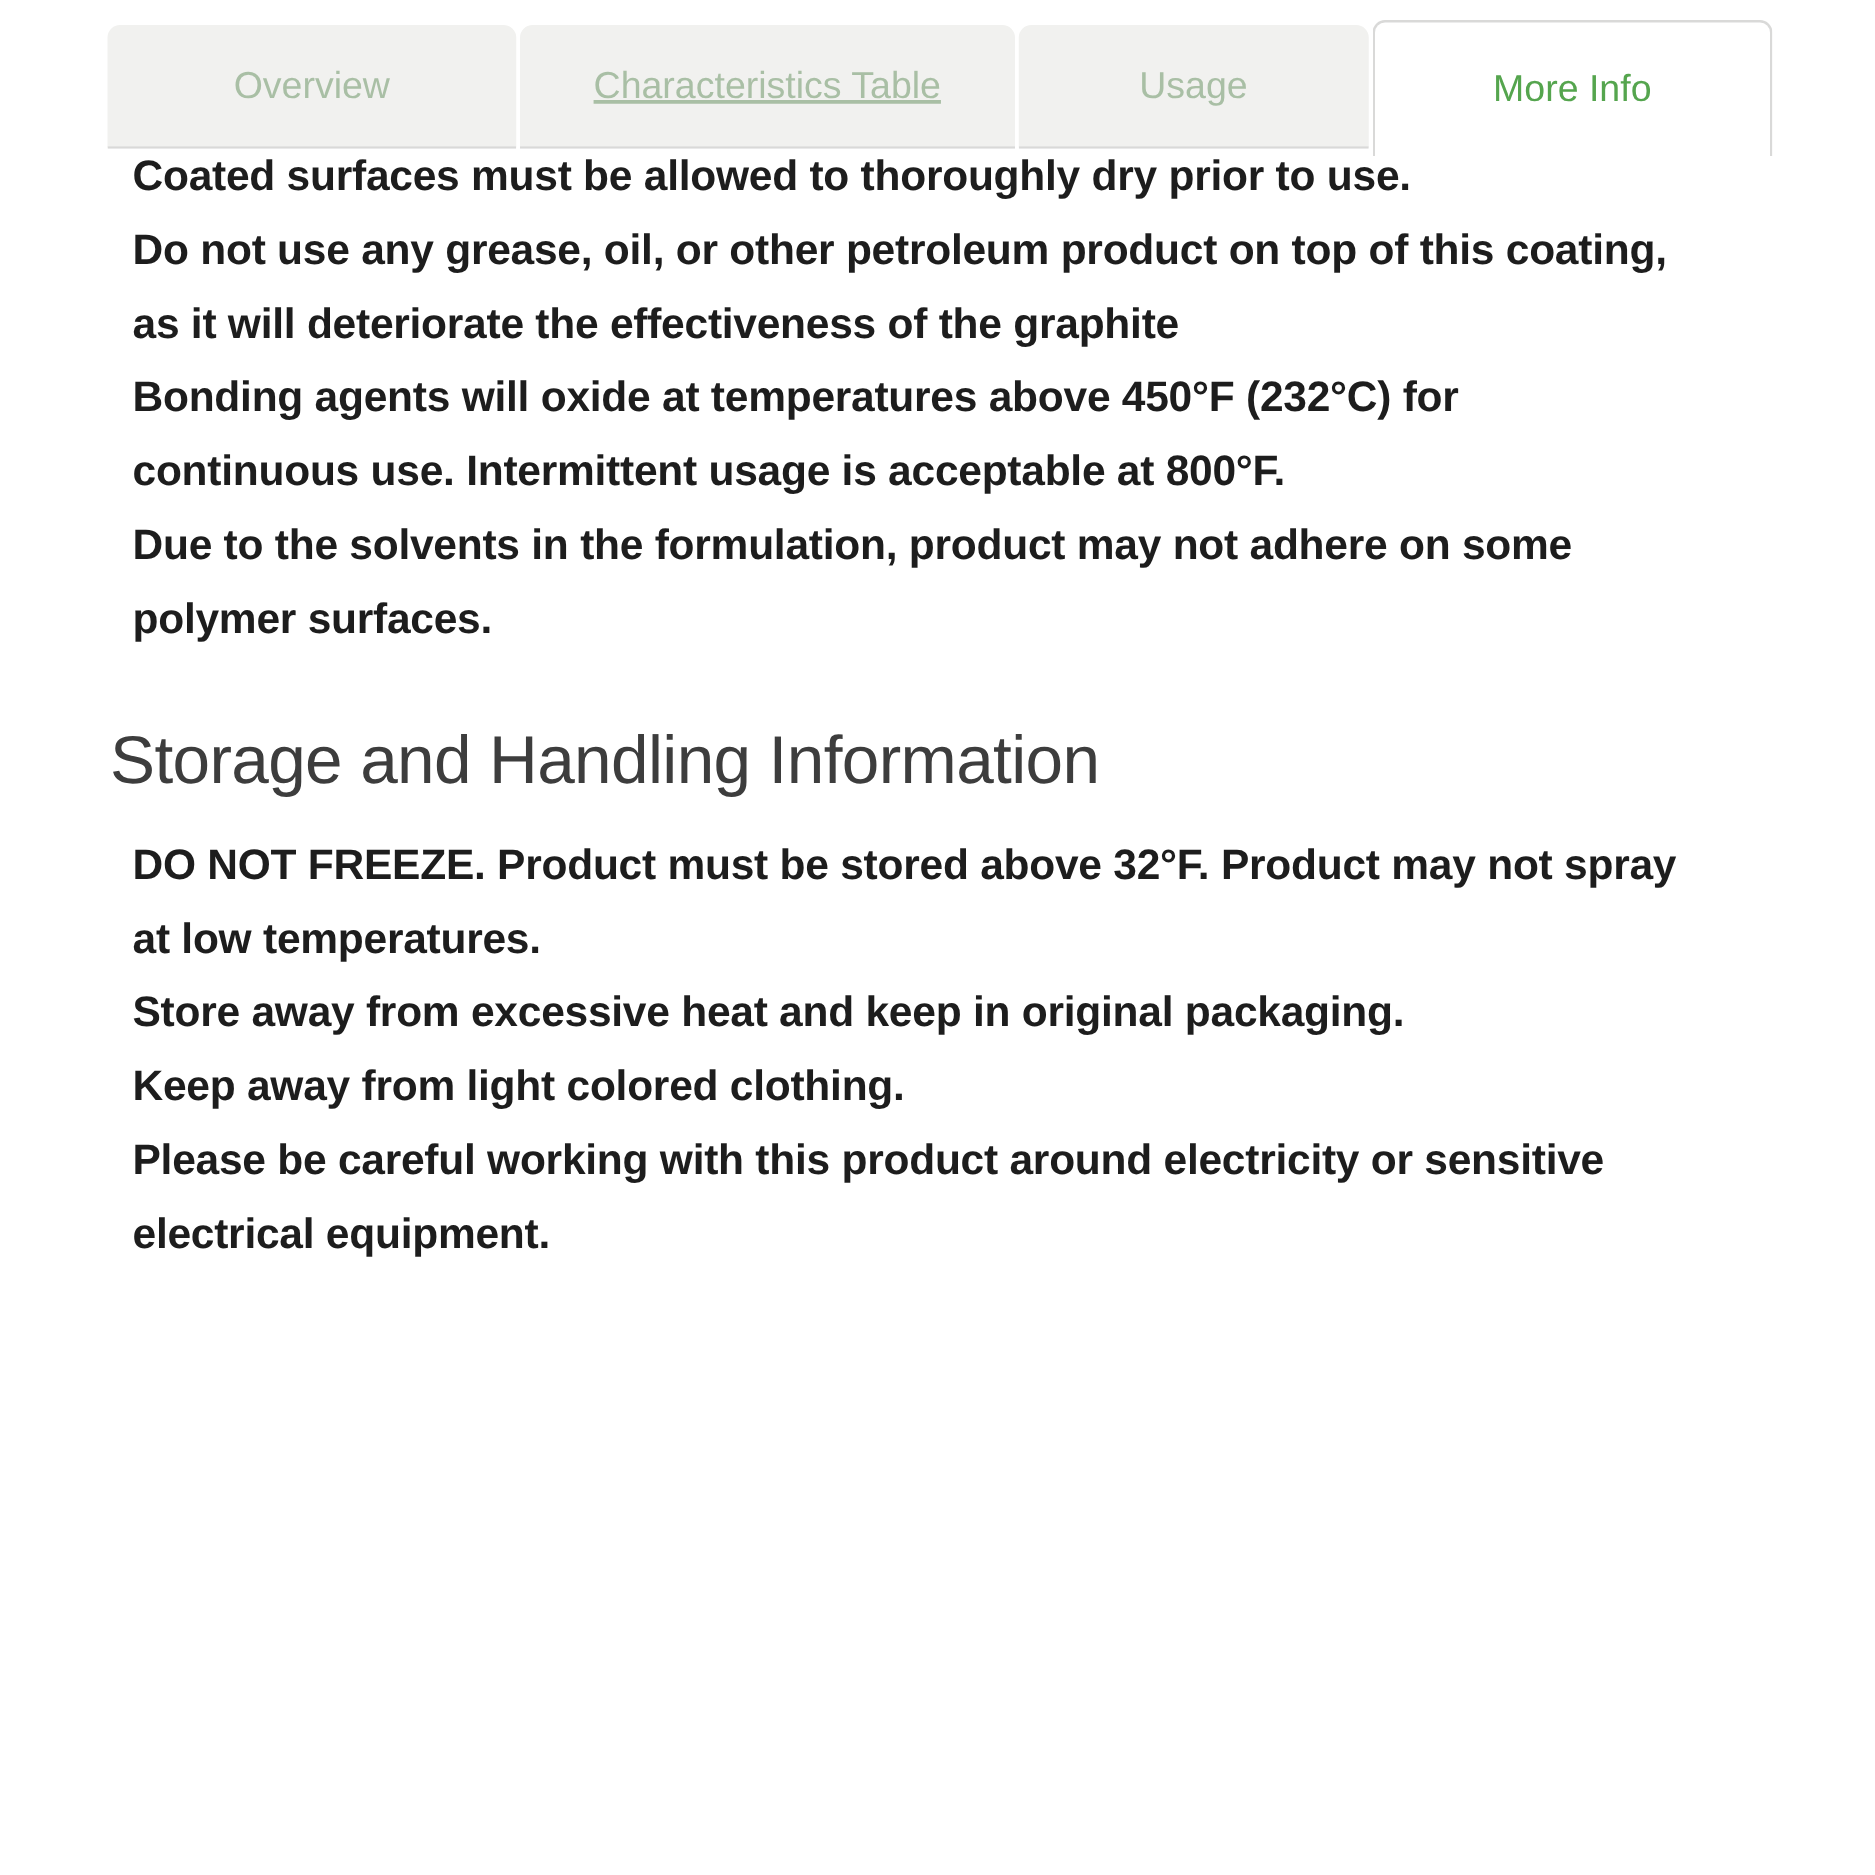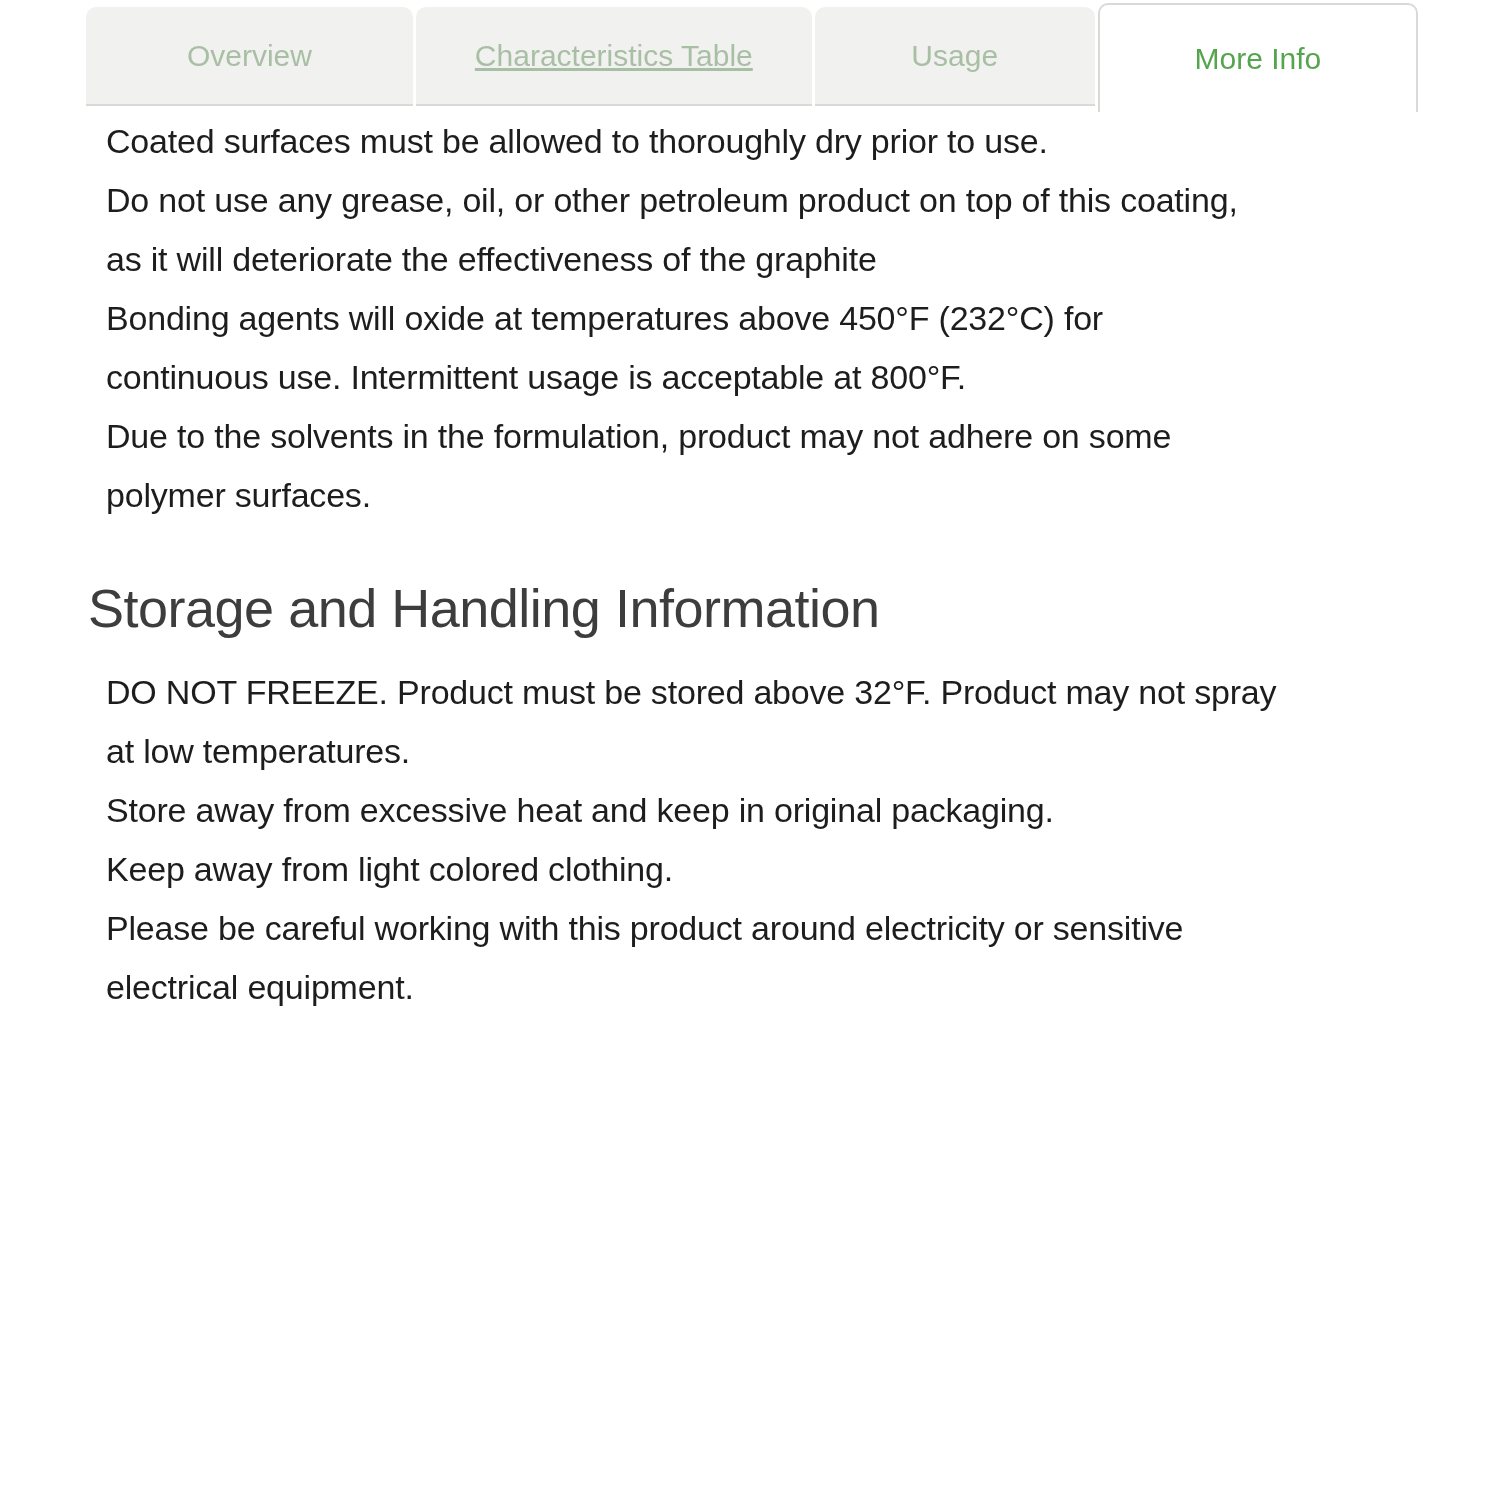--- a/index.html
+++ b/index.html
@@ -26,21 +26,21 @@
     height: 1500px;
     position: relative;
   }
   
   .tab-bar {
     display: flex;
     gap: 3px;
     align-items: flex-start;
     margin-left: 86px;
     width: 1332px;
-    padding-top: 3px;
+    padding-top: 16px;
     height: 112px;
   }
   .tab {
     height: 99px;
     margin-top: 4px;
     background: var(--tab-bg);
     border-bottom: 2px solid var(--tab-border);
     border-radius: 10px 10px 0 0;
     color: var(--tab-text-inactive);
     font-size: 30px;
@@ -70,20 +70,21 @@
     font-size: 54px;
     font-weight: 400;
     color: var(--heading-text);
     margin: 52px 0 24px 0;
     letter-spacing: -0.5px;
   }
   .section-list {
     list-style: none;
     margin: 0;
     padding: 0 0 0 18px;
+    font-weight: bold;
   }
   .section-list li {
     font-size: 34px;
     line-height: 59px;
     color: var(--body-text);
     white-space: pre-line;
     letter-spacing: -0.2px;
   }
 </style>
 </head>

